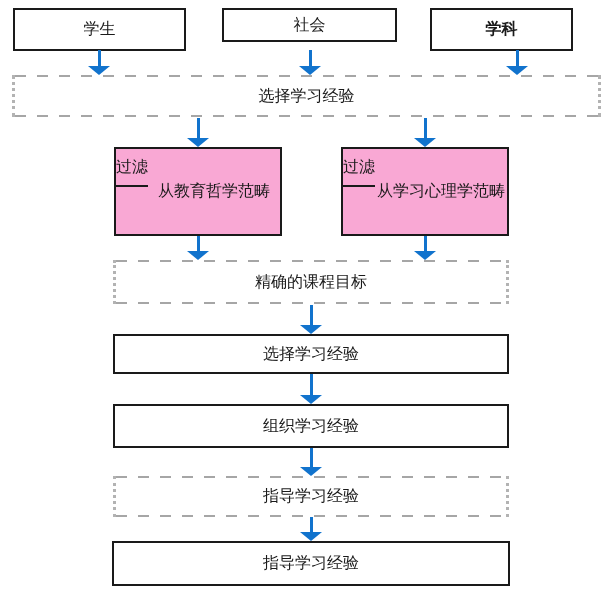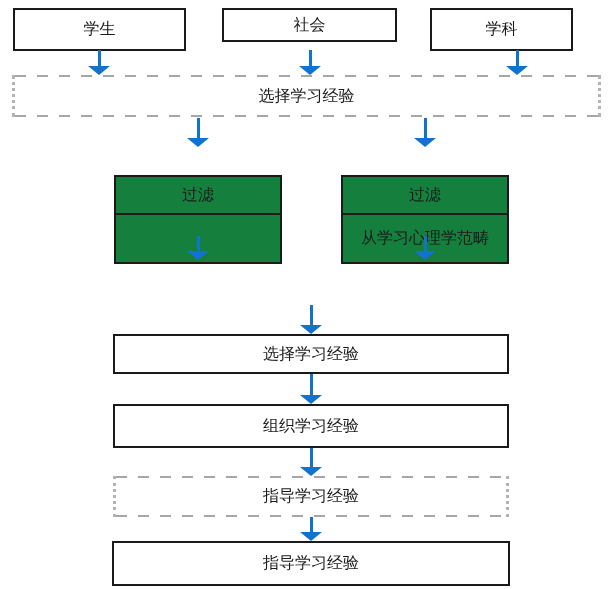--- a/index.html
+++ b/index.html
@@ -26,21 +26,21 @@
     background:#fff;
   }
   .dashed::before,.dashed::after{
     content:"";position:absolute;left:0;right:0;height:2px;
     background:repeating-linear-gradient(90deg,var(--dash-color) 0 11px,transparent 11px 22px);
   }
   .dashed::before{top:0;}
   .dashed::after{bottom:0;}
   .filter-box{
     position:absolute;box-sizing:border-box;border:2px solid var(--box-border);
-    background:#15803d;display:flex;flex-direction:column;margin-top:28px;
+    background:#f9a8d4;display:flex;flex-direction:row;
   }
   .filter-header{
     box-sizing:border-box;height:38px;border-bottom:2px solid var(--box-border);
     display:flex;align-items:center;justify-content:center;
   }
   .filter-body{
     flex:1;display:flex;align-items:center;justify-content:center;
   }
   .arrow{
     position:absolute;width:22px;transform:translateX(-50%);
@@ -54,21 +54,21 @@
     border-top:9px solid var(--arrow-color);
   }
 </style>
 </head>
 <body>
 
 <div id="canvas">
 
   <div class="node solid" style="left:13px;top:8px;width:173px;height:43px;">学生</div>
   <div class="node solid" style="left:222px;top:8px;width:175px;height:34px;">社会</div>
-  <div class="node solid" style="left:430px;top:8px;width:143px;height:43px;">学科</div>
+  <div class="node solid" style="left:430px;top:8px;width:143px;height:43px;font-weight:bold;">学科</div>
 
   <div class="arrow" style="left:99px;top:50px;height:25px;">
       <div class="stem"></div>
       <div class="head"></div>
     </div>
   <div class="arrow" style="left:310px;top:50px;height:25px;">
       <div class="stem"></div>
       <div class="head"></div>
     </div>
   <div class="arrow" style="left:517px;top:50px;height:25px;">
@@ -82,35 +82,37 @@
       <div class="stem"></div>
       <div class="head"></div>
     </div>
   <div class="arrow" style="left:425px;top:118px;height:29px;">
       <div class="stem"></div>
       <div class="head"></div>
     </div>
 
   <div class="filter-box" style="left:114px;top:147px;width:168px;height:89px;">
     <div class="filter-header">过滤</div>
+    <div class="filter-body">从教育哲学范畴</div>
   </div>
   <div class="filter-box" style="left:341px;top:147px;width:168px;height:89px;">
     <div class="filter-header">过滤</div>
     <div class="filter-body">从学习心理学范畴</div>
   </div>
 
   <div class="arrow" style="left:198px;top:236px;height:24px;">
       <div class="stem"></div>
       <div class="head"></div>
     </div>
   <div class="arrow" style="left:425px;top:236px;height:24px;">
       <div class="stem"></div>
       <div class="head"></div>
     </div>
 
+  <div class="node dashed" style="left:113px;top:260px;width:396px;height:44px;">精确的课程目标</div>
 
   <div class="arrow" style="left:311px;top:305px;height:29px;">
       <div class="stem"></div>
       <div class="head"></div>
     </div>
 
   <div class="node solid" style="left:113px;top:334px;width:396px;height:40px;">选择学习经验</div>
 
   <div class="arrow" style="left:311px;top:374px;height:30px;">
       <div class="stem"></div>

